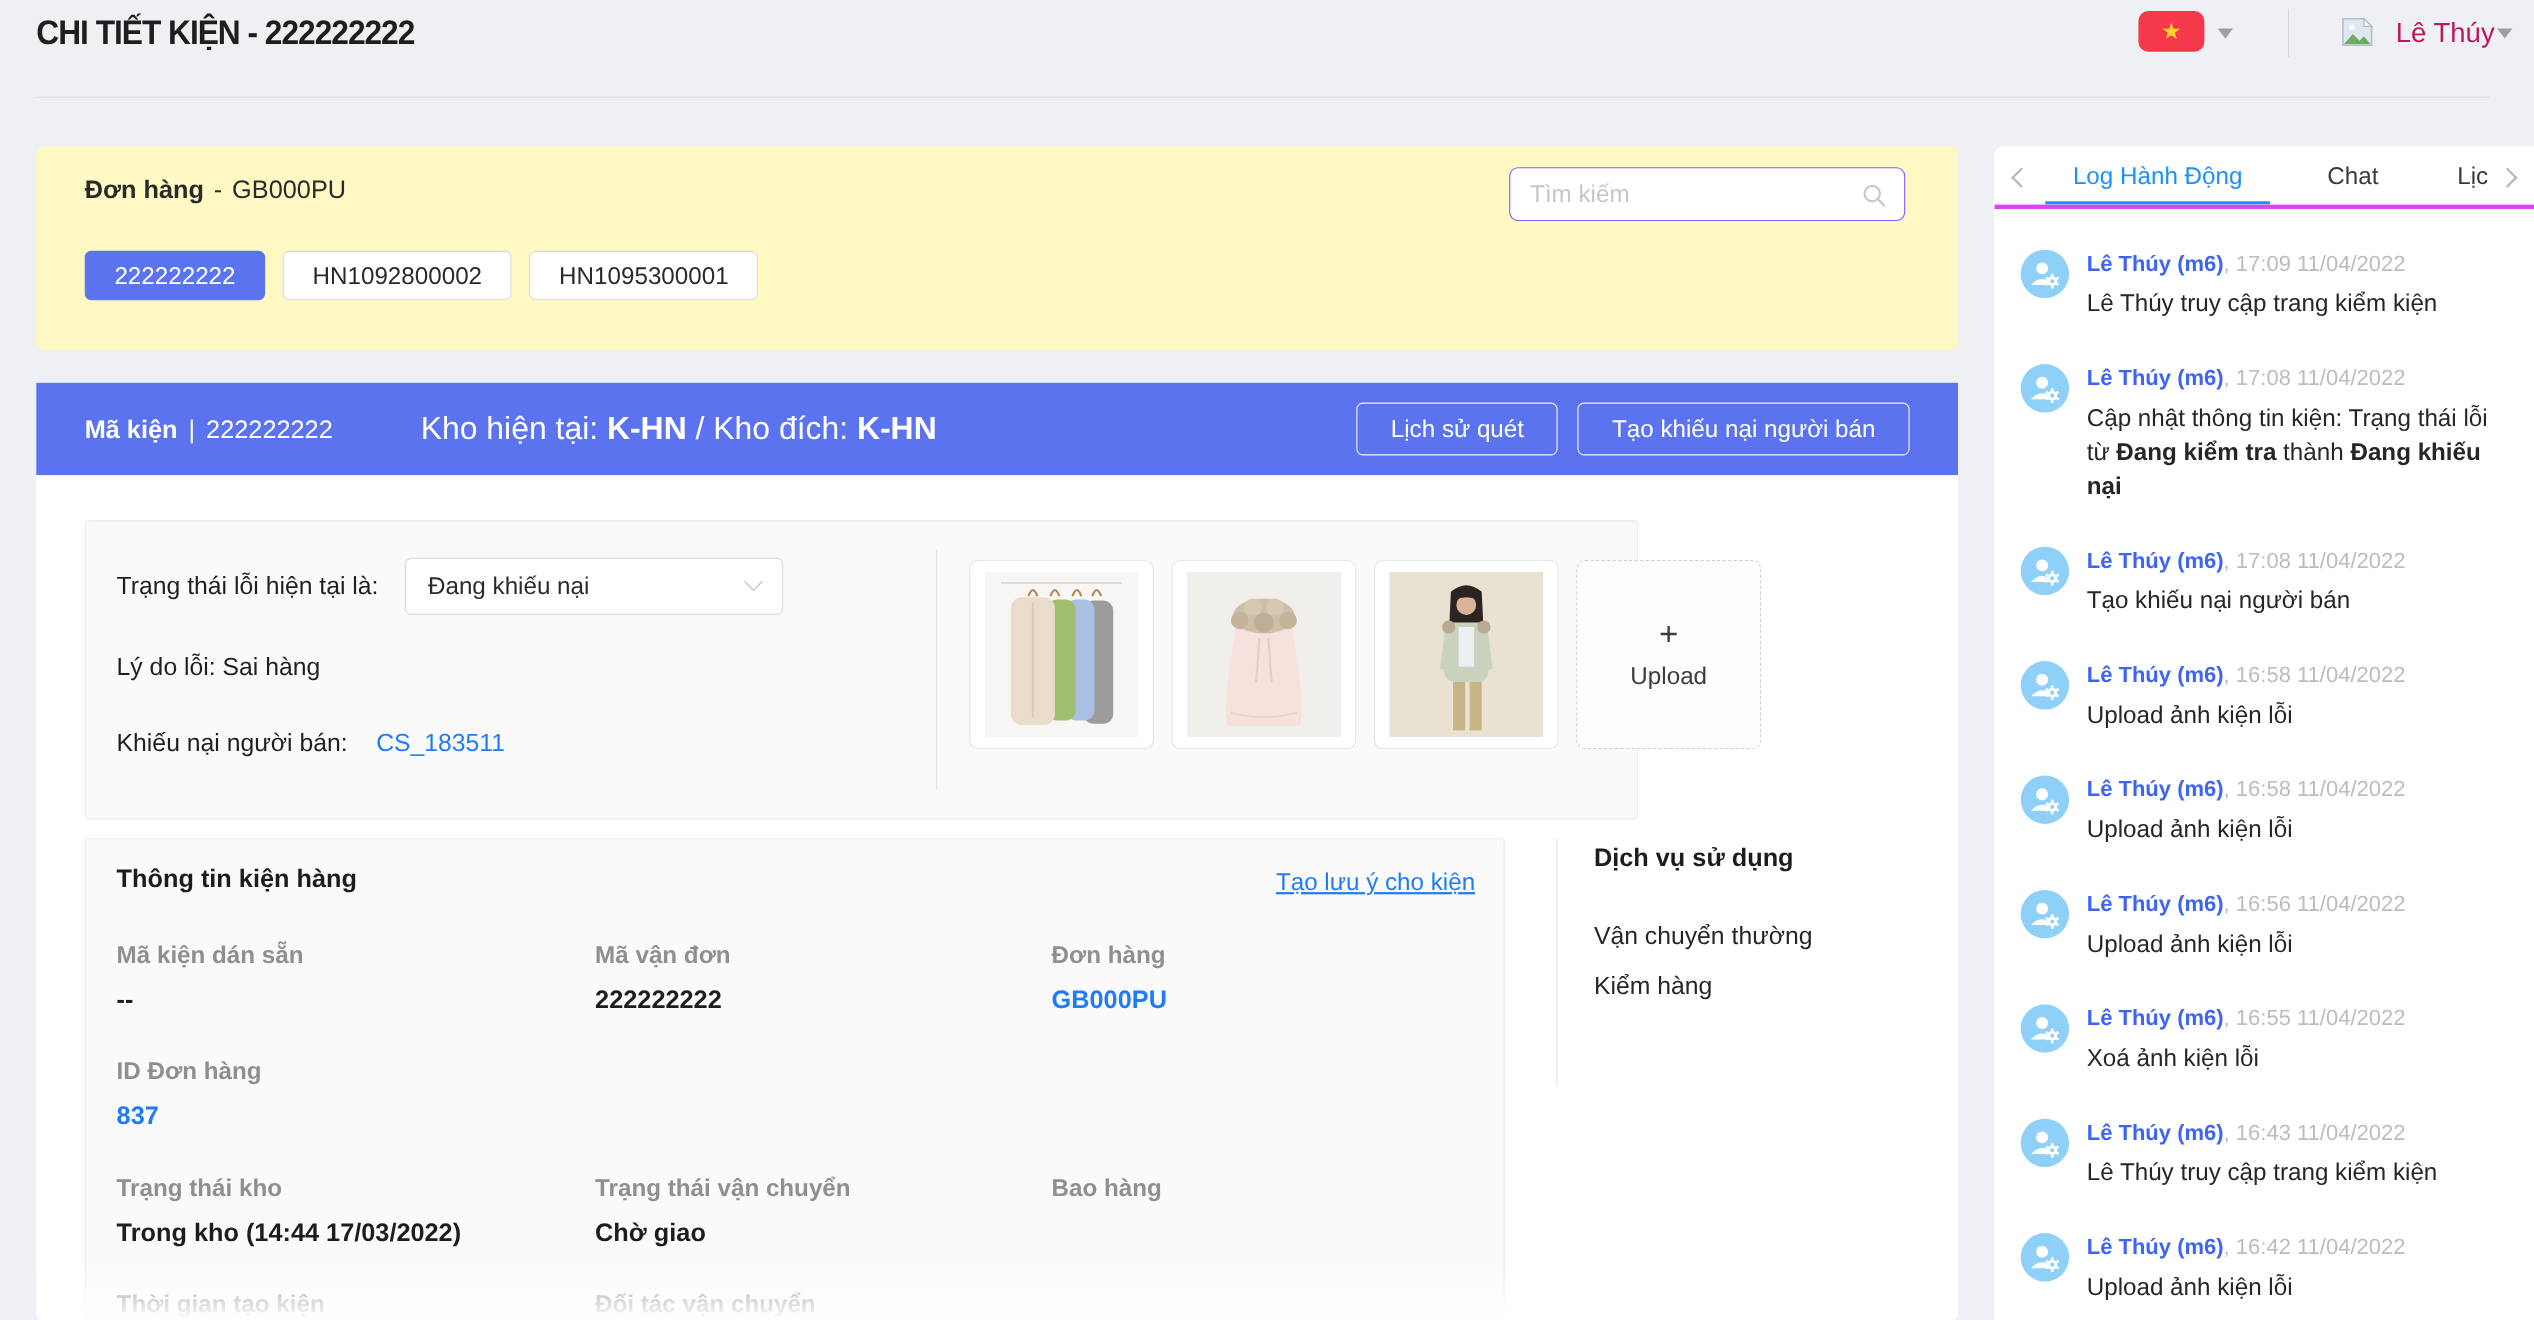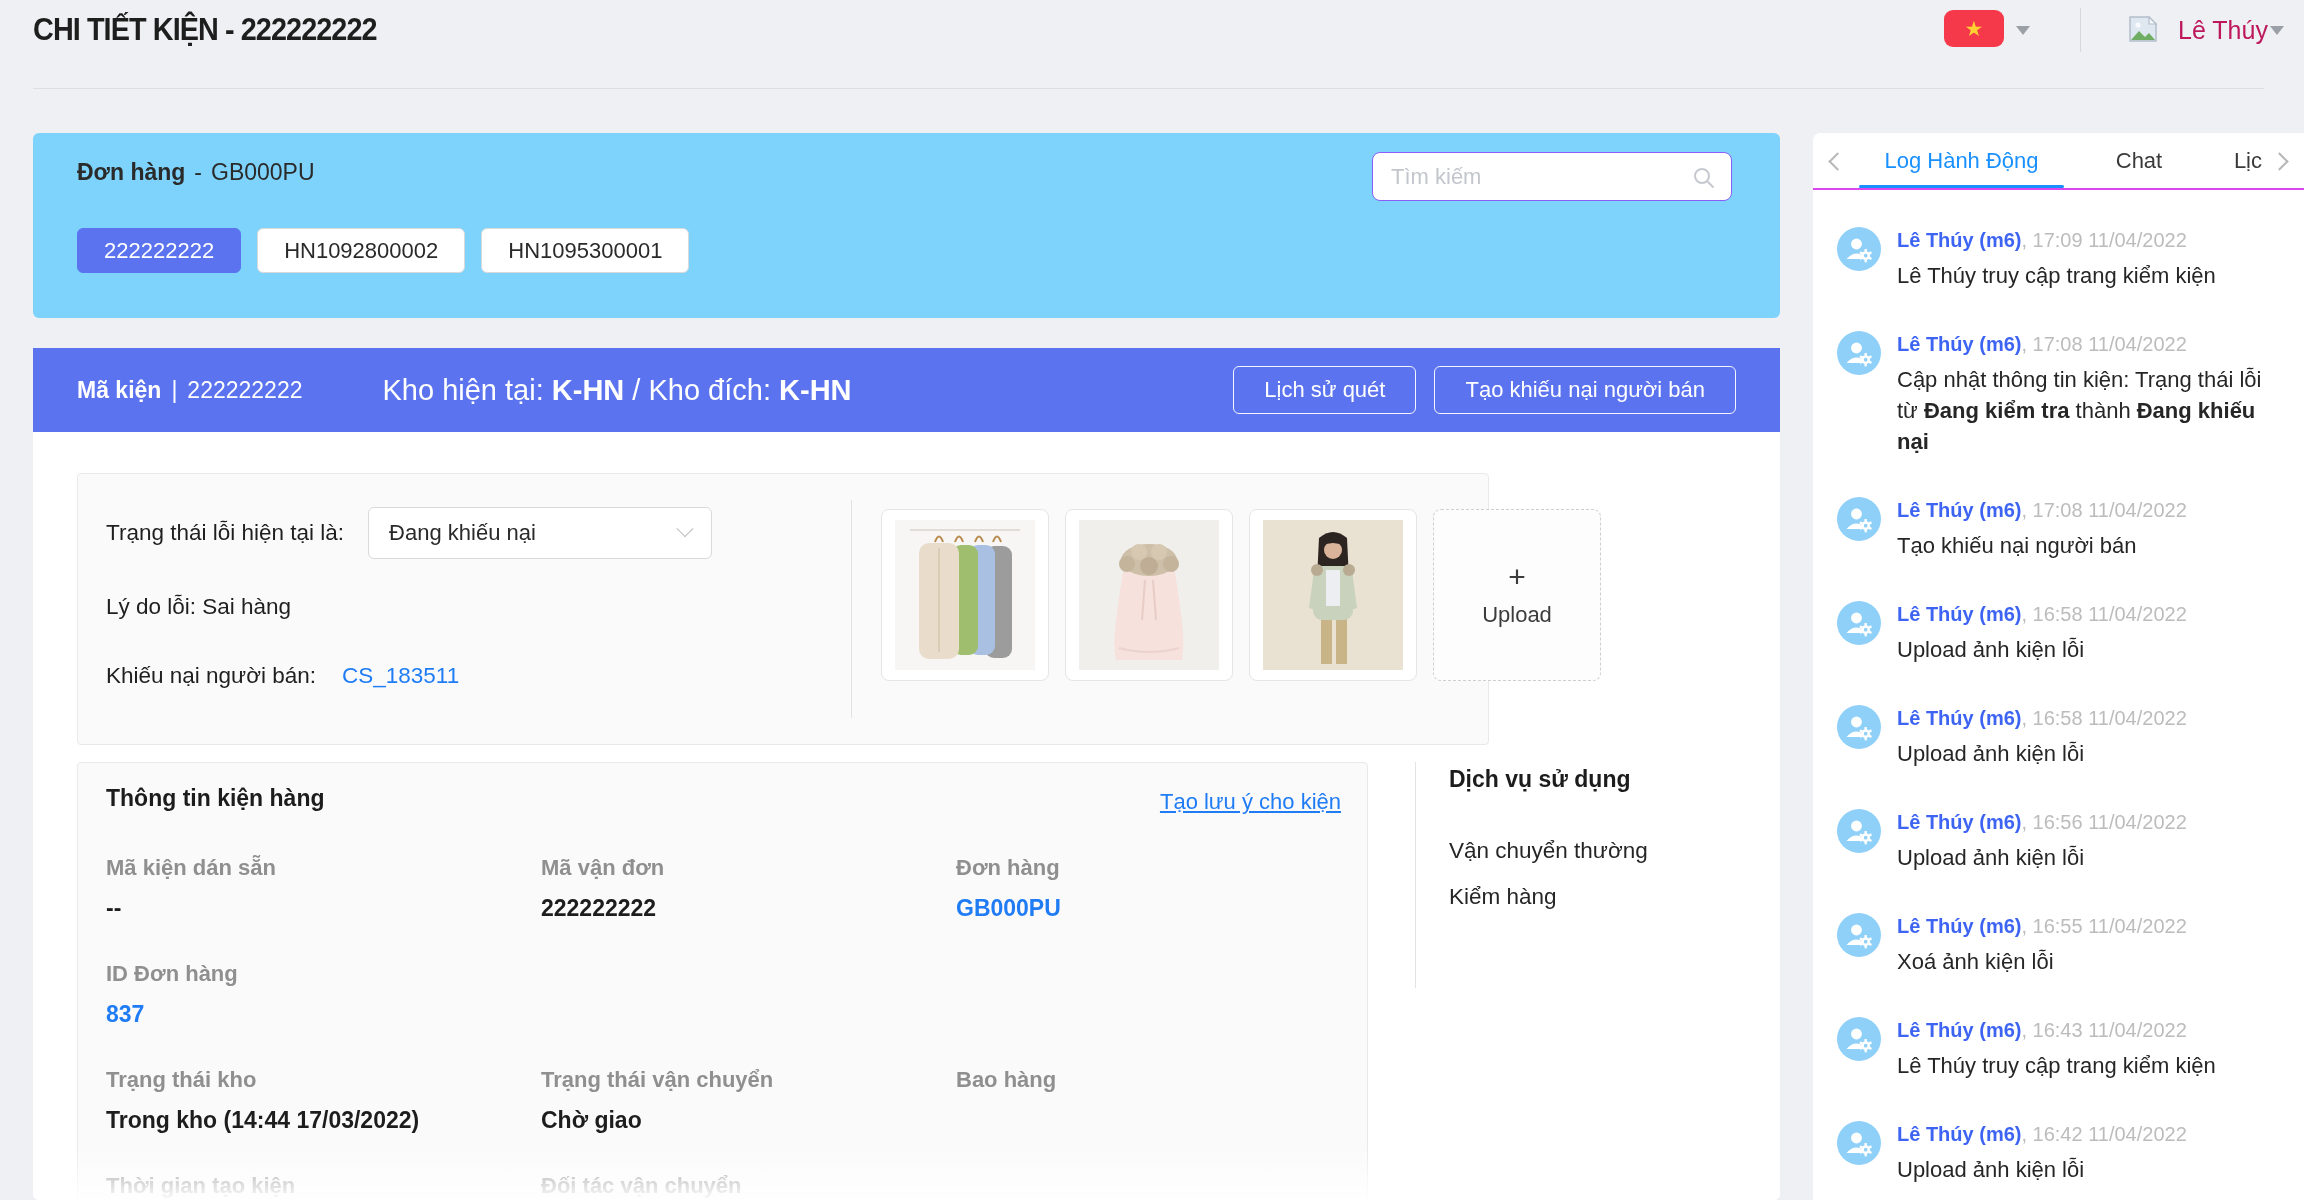--- a/index.html
+++ b/index.html
@@ -25,21 +25,21 @@
   .flag-star{color:var(--star-yellow);font-size:21px;line-height:1;}
   .caret{width:0;height:0;border-left:7px solid transparent;border-right:7px solid transparent;
     border-top:9px solid #9aa0a6;}
   .flag-caret{left:2016px;top:26px;}
   .user-caret{left:2270px;top:26px;}
   .header-divider{left:2080px;top:8px;width:1px;height:44px;background:#d7d9dd;}
   .avatar-ph{left:2126px;top:12px;width:34px;height:34px;}
   .user-name{left:2178px;top:16px;font-size:25px;color:#be185d;cursor:pointer;}
 
   
-  .order-card{left:33px;top:133px;width:1747px;height:185px;background:#7dd3fc;border-radius:6px;}
+  .order-card{left:33px;top:133px;width:1747px;height:185px;background:#fef9c3;border-radius:6px;}
   .order-title{position:absolute;left:44px;top:26px;font-size:23px;color:#2a2a2a;}
   .order-title .sep{margin:0 9px;}
   .search-box{position:absolute;right:48px;top:19px;width:360px;height:49px;background:#fff;
     border:1px solid #8b5cf6;border-radius:8px;}
   .search-box input{width:100%;height:100%;border:none;outline:none;background:transparent;
     font-family:inherit;font-size:22px;color:#333;padding:0 52px 0 18px;border-radius:8px;}
   .search-box input::placeholder{color:#c3c6cc;}
   .search-ico{position:absolute;right:15px;top:13px;}
   .pkg-tabs{position:absolute;left:44px;top:95px;display:flex;gap:16px;}
   .pkg-tab{height:45px;line-height:43px;padding:0 26px;border-radius:6px;font-size:22px;
@@ -101,21 +101,21 @@
     border-left:1px solid #e3e3e3;padding-left:33px;}
   .svc-title{font-size:23px;font-weight:700;color:#1c1c1c;margin-top:4px;}
   .svc-item{font-size:22.5px;color:#262626;margin-top:45px;}
   .svc-item + .svc-item{margin-top:20px;}
   .bottom-fade{position:absolute;left:0;right:0;bottom:0;height:55px;pointer-events:none;
     background:linear-gradient(to top,rgba(255,255,255,.96),rgba(255,255,255,0));}
 
   
   .sidebar{left:1813px;top:133px;width:491px;height:1067px;background:#fff;
     border-radius:8px 0 0 0;overflow:hidden;}
-  .side-tabbar{height:57px;border-bottom:2px solid #d946ef;position:relative;background:#fff;}
+  .side-tabbar{height:57px;border-bottom:4px solid #d946ef;position:relative;background:#fff;}
   .chev-l{width:13px;height:13px;border-left:2px solid #b8b8b8;border-bottom:2px solid #b8b8b8;
     transform:rotate(45deg);position:absolute;left:18px;top:22px;cursor:pointer;}
   .chev-r{width:13px;height:13px;border-right:2px solid #b8b8b8;border-top:2px solid #b8b8b8;
     transform:rotate(45deg);position:absolute;right:18px;top:22px;cursor:pointer;}
   .side-tabs{position:absolute;left:46px;right:42px;top:0;bottom:0;display:flex;
     justify-content:space-between;align-items:stretch;}
   .side-tab{position:relative;display:flex;align-items:center;justify-content:center;
     font-size:22px;color:#3a3a3a;cursor:pointer;white-space:nowrap;overflow:hidden;}
   .side-tab.t0{width:205px;} .side-tab.t1{width:110px;} .side-tab.t2{width:48px;justify-content:flex-end;}
   .side-tab.active{color:var(--tab-active);}

